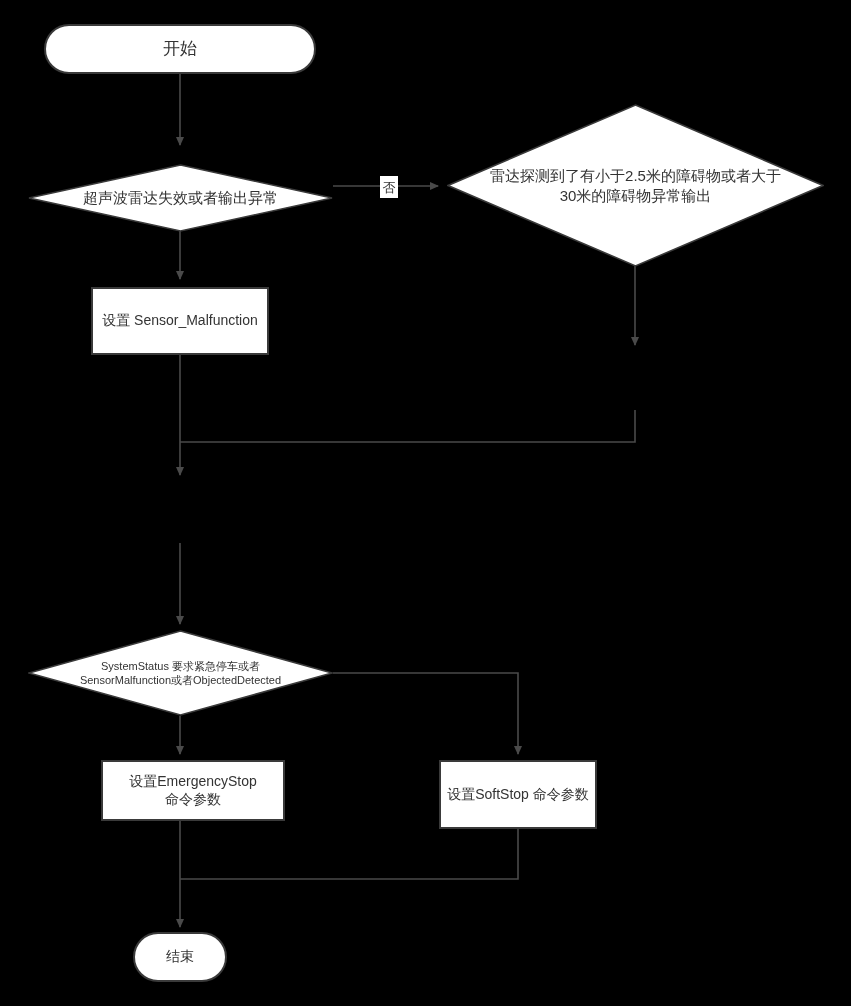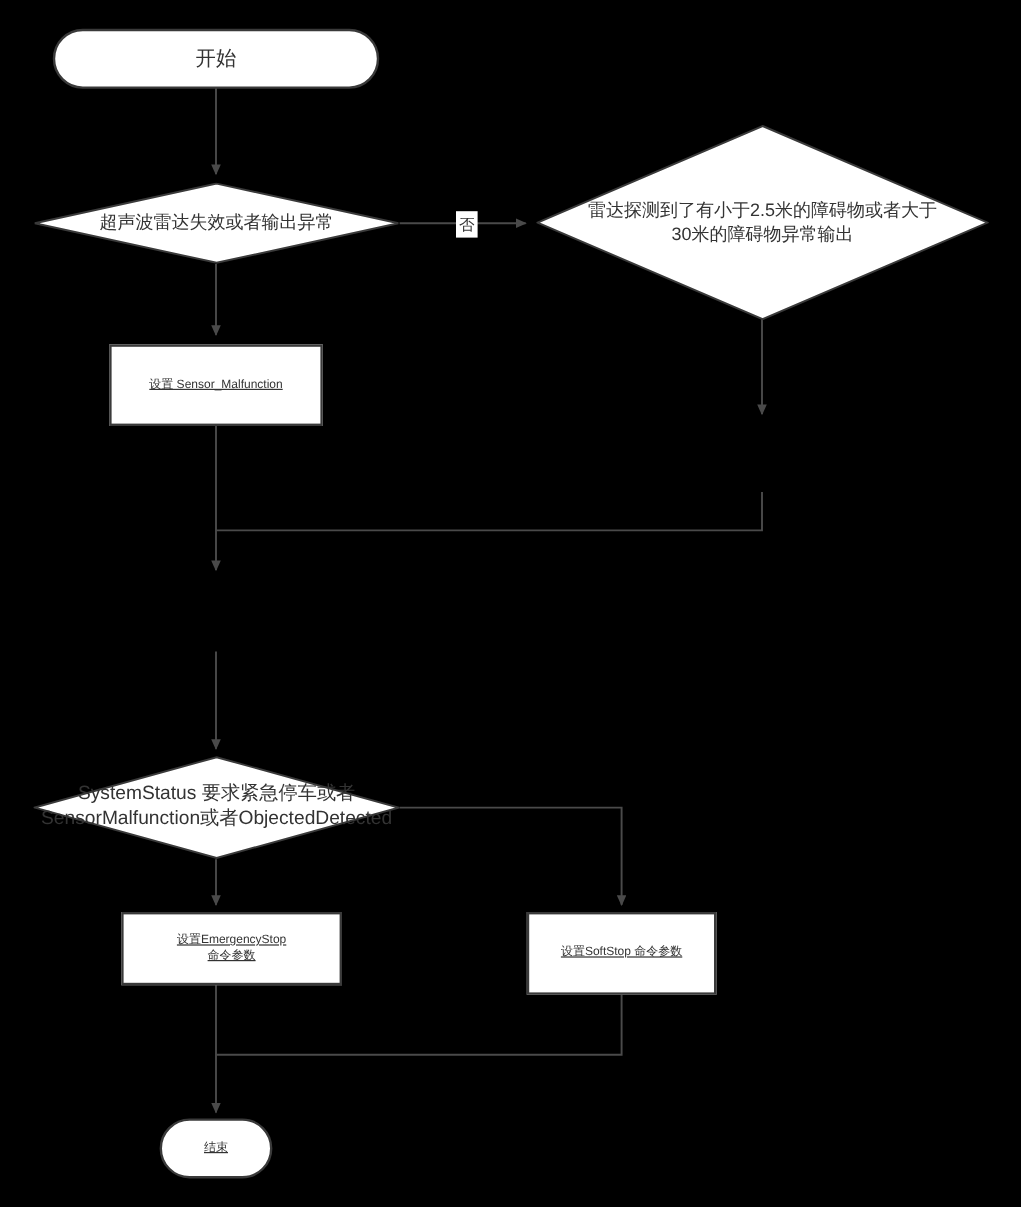--- a/index.html
+++ b/index.html
@@ -81,23 +81,23 @@
     color: #333333;
     z-index: 4;
     display: flex;
     align-items: center;
     justify-content: center;
     line-height: 1;
   }
   
   .fs-17 { font-size: 17px; }
   .fs-15 { font-size: 15px; }
-  .fs-14 { font-size: 10px; text-decoration: underline; }
+  .fs-14 { font-size: 14px; }
   .fs-13 { font-size: 13px; }
-  .fs-12 { font-size: 16px; }
+  .fs-12 { font-size: 11px; }
   .fs-20 { font-size: 20px; }
 </style>
 </head>
 <body>
 
 <div id="canvas">
 
   <svg id="edges" viewBox="0 0 851 1006" xmlns="http://www.w3.org/2000/svg">
     <defs>
       <marker id="arrow" markerWidth="10" markerHeight="10" refX="8" refY="4" orient="auto" markerUnits="userSpaceOnUse">
@@ -127,21 +127,21 @@
       <path d="M518,821 L518,879 L180,879"></path>
 
       <path d="M180,821 L180,927" marker-end="url(#arrow)"></path>
     </g>
   </svg>
 
   <div class="node node-terminator" style="left:44px; top:24px; width:272px; height:50px;">
     <span class="node-label fs-17">开始</span>
   </div>
 
-  <div class="node-decision" style="left:28px; top:152px; width:305px; height:68px;">
+  <div class="node-decision" style="left:28px; top:164px; width:305px; height:68px;">
     <svg class="diamond-shape" viewBox="0 0 305 68" preserveAspectRatio="none" xmlns="http://www.w3.org/2000/svg">
       <polygon points="152.5,1 304,34 152.5,67 1,34" fill="#ffffff" stroke="#3a3a3a" stroke-width="1.6" vector-effect="non-scaling-stroke"></polygon>
     </svg>
     <div class="decision-text fs-15">超声波雷达失效或者输出异常</div>
   </div>
 
   <div class="node-decision" style="left:447px; top:104px; width:377px; height:163px;">
     <svg class="diamond-shape" viewBox="0 0 377 163" preserveAspectRatio="none" xmlns="http://www.w3.org/2000/svg">
       <polygon points="188.5,1 376,81.5 188.5,162 1,81.5" fill="#ffffff" stroke="#3a3a3a" stroke-width="1.6" vector-effect="non-scaling-stroke"></polygon>
     </svg>

